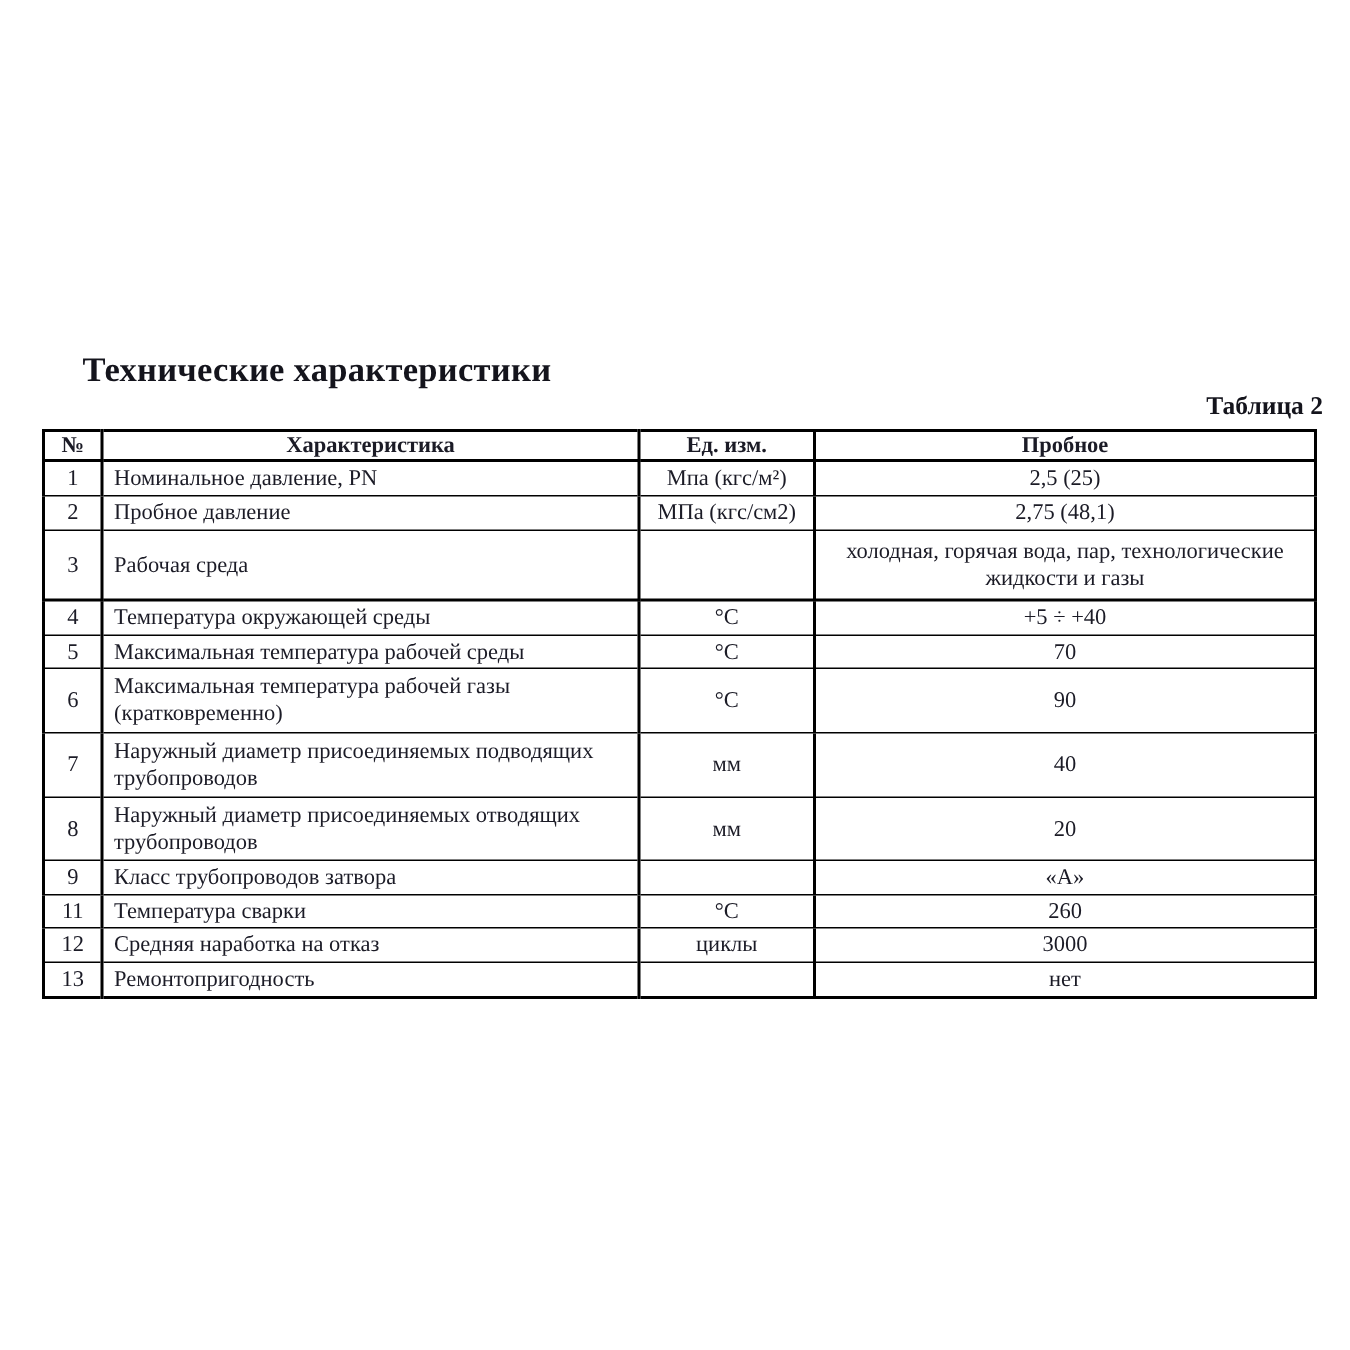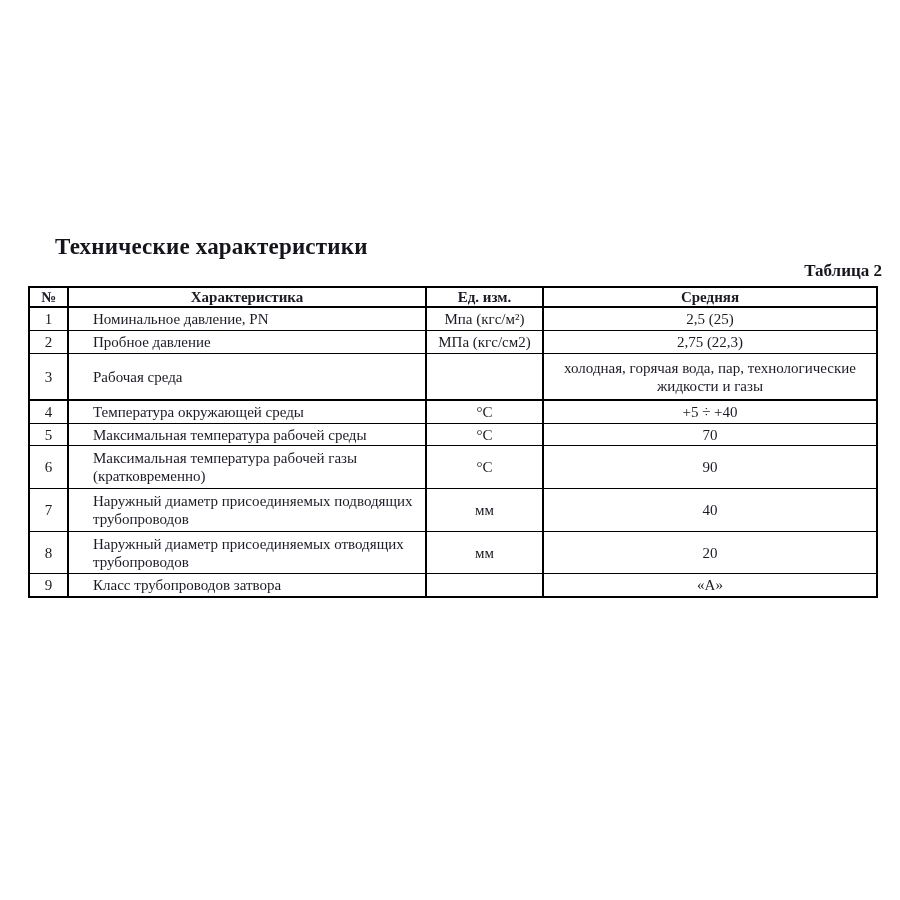--- a/index.html
+++ b/index.html
@@ -55,21 +55,21 @@
     text-align: center;
     vertical-align: middle;
     overflow: hidden;
   }
   .spec thead th {
     font-weight: bold;
     height: 18px;
     border-bottom-width: 2px;
     padding: 0 2px;
   }
-  .spec td.c-name { text-align: left; padding-left: 24px; }
+  .spec td.c-name { text-align: left; padding-left: 7px; }
   .spec tbody tr.thick td { border-bottom-width: 2px; }
   .spec tbody tr:nth-child(1) td  { height: 20px; }
   .spec tbody tr:nth-child(2) td  { height: 20px; }
   .spec tbody tr:nth-child(3) td  { height: 43px; }
   .spec tbody tr:nth-child(4) td  { height: 20px; }
   .spec tbody tr:nth-child(5) td  { height: 19px; }
   .spec tbody tr:nth-child(6) td  { height: 40px; }
   .spec tbody tr:nth-child(7) td  { height: 40px; }
   .spec tbody tr:nth-child(8) td  { height: 39px; }
   .spec tbody tr:nth-child(9) td  { height: 20px; }
@@ -90,35 +90,35 @@
       <col class="c0">
         <col class="c1">
         <col class="c2">
         <col class="c3">
     </colgroup>
     <thead>
       <tr>
         <th>№</th>
         <th>Характеристика</th>
         <th>Ед. изм.</th>
-        <th>Средняя</th>
+        <th>Пробное</th>
       </tr>
     </thead>
     <tbody>
       <tr>
         <td class="c-num">1</td>
         <td class="c-name">Номинальное давление, PN</td>
         <td class="c-unit">Мпа (кгс/м²)</td>
         <td class="c-val">2,5 (25)</td>
       </tr>
       <tr>
         <td class="c-num">2</td>
         <td class="c-name">Пробное давление</td>
         <td class="c-unit">МПа (кгс/см2)</td>
-        <td class="c-val">2,75 (22,3)</td>
+        <td class="c-val">2,75 (48,1)</td>
       </tr>
       <tr class="thick">
         <td class="c-num">3</td>
         <td class="c-name">Рабочая среда</td>
         <td class="c-unit"></td>
         <td class="c-val">холодная, горячая вода, пар, технологические жидкости и газы</td>
       </tr>
       <tr>
         <td class="c-num">4</td>
         <td class="c-name">Температура окружающей среды</td>
@@ -148,15 +148,33 @@
         <td class="c-name">Наружный диаметр присоединяемых отводящих трубопроводов</td>
         <td class="c-unit">мм</td>
         <td class="c-val">20</td>
       </tr>
       <tr>
         <td class="c-num">9</td>
         <td class="c-name">Класс трубопроводов затвора</td>
         <td class="c-unit"></td>
         <td class="c-val">«А»</td>
       </tr>
+      <tr>
+        <td class="c-num">11</td>
+        <td class="c-name">Температура сварки</td>
+        <td class="c-unit">°С</td>
+        <td class="c-val">260</td>
+      </tr>
+      <tr>
+        <td class="c-num">12</td>
+        <td class="c-name">Средняя наработка на отказ</td>
+        <td class="c-unit">циклы</td>
+        <td class="c-val">3000</td>
+      </tr>
+      <tr>
+        <td class="c-num">13</td>
+        <td class="c-name">Ремонтопригодность</td>
+        <td class="c-unit"></td>
+        <td class="c-val">нет</td>
+      </tr>
     </tbody>
   </table>
 </div>
 
 </body></html>

